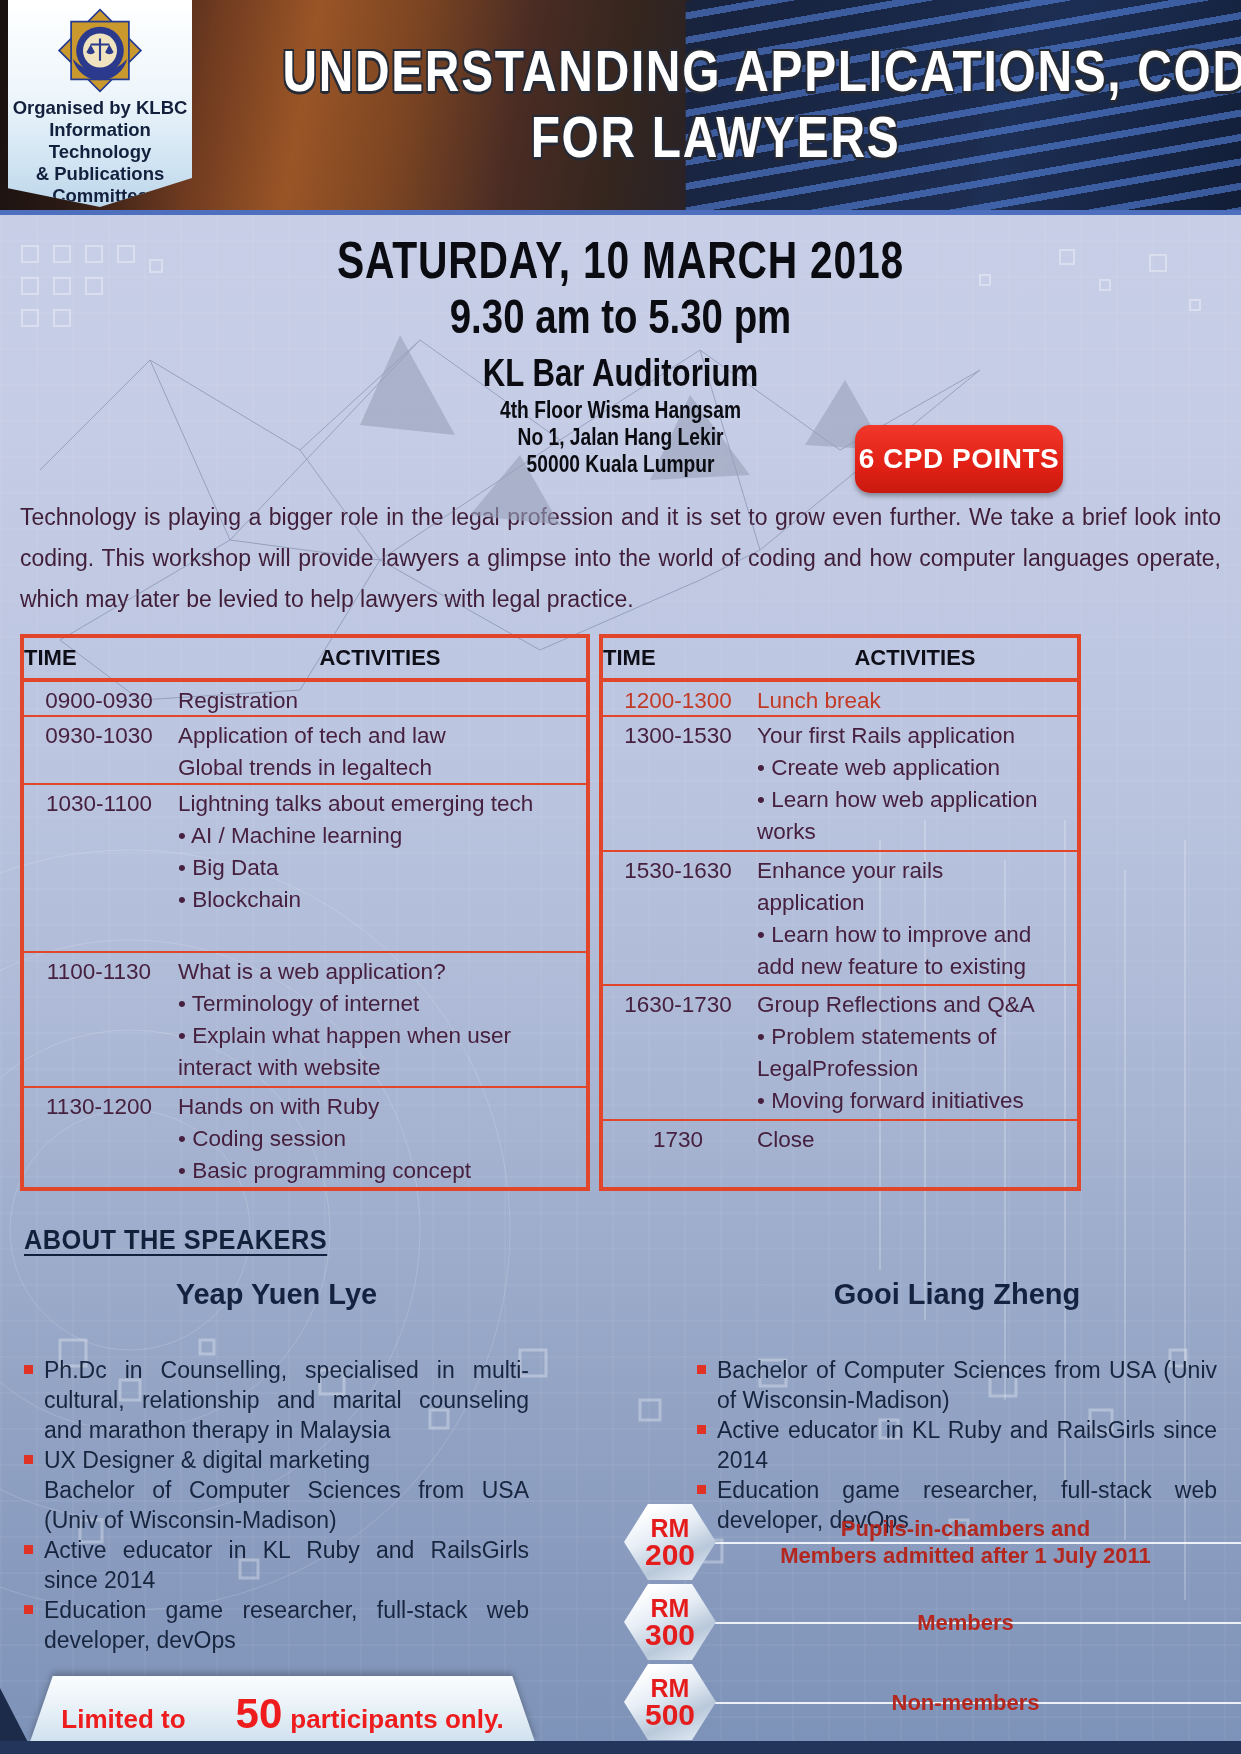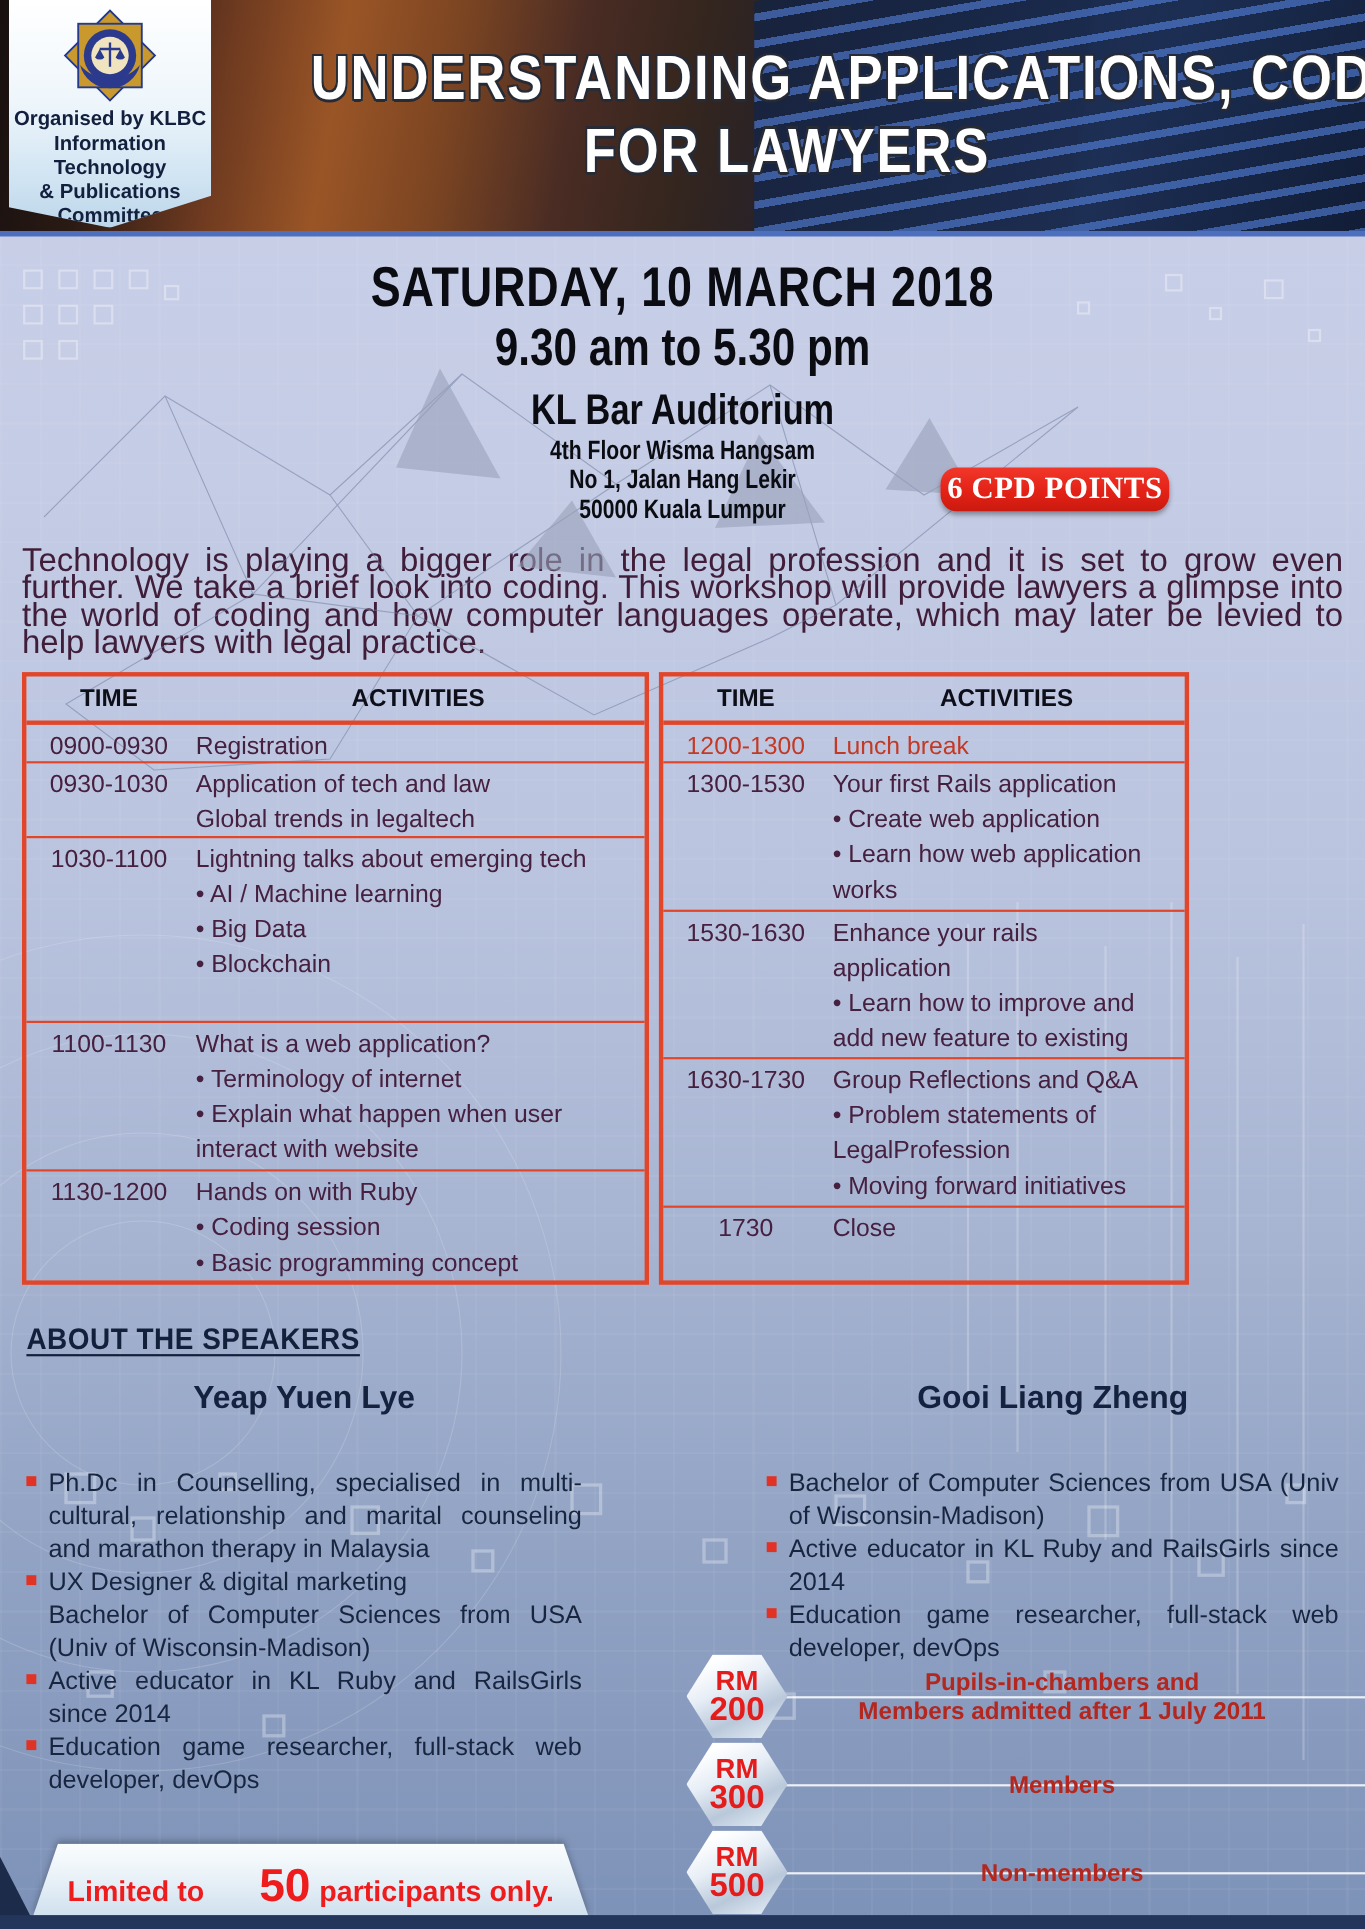--- a/index.html
+++ b/index.html
@@ -51,39 +51,38 @@
   
   .pbody{position:absolute;top:220px;left:0;width:1241px;height:1534px;}
   .deco{position:absolute;top:0;left:0;pointer-events:none;}
   .when{position:relative;text-align:center;padding-top:12px;color:#0b0b12;font-weight:bold;}
   .cond{transform:scaleX(.8);transform-origin:50% 50%;}
   .date{font-size:51px;line-height:58px;letter-spacing:1px;}
   .time{font-size:48px;line-height:54px;}
   .venue{font-size:39px;line-height:46px;margin-top:6px;}
   .addr{font-size:24px;line-height:27px;}
   .cpd{
-    position:absolute;left:855px;top:205px;width:208px;height:40px;border-radius:15px;
+    position:absolute;left:855px;top:205px;width:208px;height:68px;border-radius:15px;
     background:linear-gradient(180deg,#f1372a 0%,#e22015 60%,#c91a10 100%);
     color:#fff;font-weight:bold;font-size:28px;letter-spacing:.5px;
     display:flex;align-items:center;justify-content:center;
     box-shadow:0 3px 5px rgba(0,0,0,.35);
-    font-family:Liberation Serif, serif;
   }
   .intro{
-    margin:20px 20px 0;font-size:30px;line-height:25px;color:#401d39;
+    margin:20px 20px 0;font-size:23px;line-height:41px;color:#401d39;
     text-align:justify;
   }
   
   .tables{position:relative;margin:14px 0 0 20px;display:flex;gap:9px;height:557px;}
   .sched{border:4px solid #e2462a;display:flex;flex-direction:column;}
   .sched.left{width:570px;}
   .sched.right{width:482px;}
   .thead{display:flex;height:44px;align-items:center;border-bottom:4px solid #e2462a;
     font-weight:bold;color:#0e0e18;font-size:22px;flex:none;}
-  .thead .t{width:150px;text-align:center;}
+  .thead .t{width:150px;text-align:left;}
   .thead .a{flex:1;text-align:center;}
   .srow{display:flex;border-bottom:2px solid #e2462a;overflow:hidden;font-size:22.5px;line-height:32px;color:#46203f;}
   .srow:last-child{border-bottom:none;}
   .srow .t{width:150px;text-align:center;padding-top:3px;flex:none;}
   .srow .a{flex:1;white-space:pre-line;padding:3px 24px 0 4px;}
   .srow.hl .t,.srow.hl .a{color:#c23a25;}
   
   .spk-head{
     margin:34px 0 0 24px;display:inline-block;font-size:27px;font-weight:bold;color:#13203b;
     text-decoration:underline;text-underline-offset:5px;transform:scaleX(.94);transform-origin:left center;

